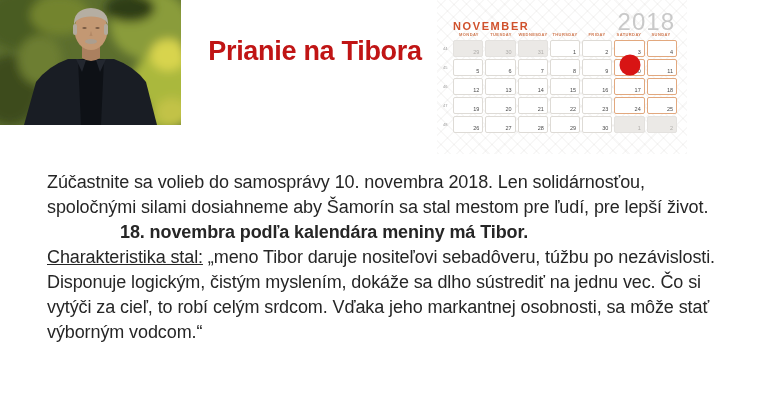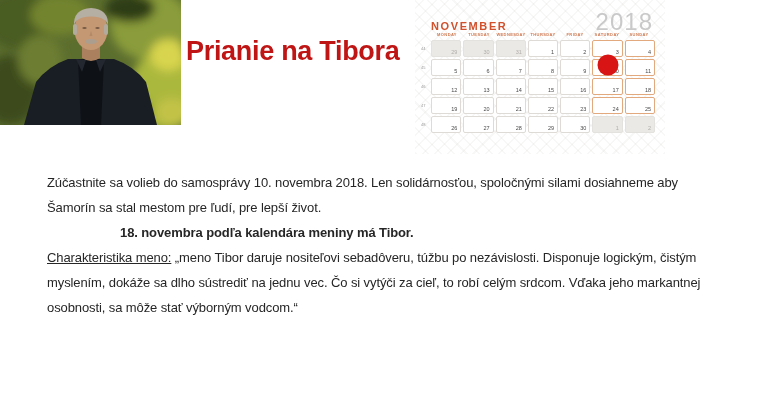--- a/index.html
+++ b/index.html
@@ -7,26 +7,26 @@
     position:relative; width:768px; height:420px; background:#ffffff;
     font-family:"Liberation Sans", sans-serif; overflow:hidden;
   }
 
   
   .photo { position:absolute; left:0; top:0; width:181px; height:125px; overflow:hidden; }
 
   
   .title {
     position:absolute; left:186px; top:36px; width:258px; margin:0;
-    text-align:left; font-size:27px; font-weight:bold;
+    text-align:center; font-size:27px; font-weight:bold;
     color:var(--title-red, #c01515); letter-spacing:-0.3px;
   }
 
   
-  .calendar { position:absolute; left:419px; top:6px; width:236px; height:134px; }
+  .calendar { position:absolute; left:441px; top:6px; width:236px; height:134px; }
   .cal-watermark {
     position:absolute; inset:-6px -10px -14px -4px;
     background:
       repeating-linear-gradient(45deg, rgba(120,110,100,0.05) 0 1.5px, transparent 1.5px 9px),
       repeating-linear-gradient(-45deg, rgba(120,110,100,0.05) 0 1.5px, transparent 1.5px 9px);
   }
   .cal-head { position:relative; display:flex; justify-content:space-between; align-items:baseline; padding:2px 2px 0 12px; height:22px; }
   .cal-month { font-size:11px; font-weight:bold; letter-spacing:1.6px; color:var(--month-orange, #d0512c); }
   .cal-year  { font-size:24px; font-weight:400; letter-spacing:1px; color:var(--year-gray, #c9c9c9); }
   .cal-weekdays { position:relative; display:grid; grid-template-columns:repeat(7,1fr); margin:2px 0 3px 12px; }
@@ -45,21 +45,21 @@
   .cal-cell.out .num { color:#b0aeab; }
   .dot {
     position:absolute; left:50%; top:32%; width:21px; height:21px;
     transform:translate(-50%,-50%); border-radius:50%;
     background:var(--dot-red, #d81414); z-index:5;
   }
 
   
   .body-text {
     position:absolute; left:47px; top:170px; width:668px;
-    font-size:13px; line-height:25px; color:var(--text-color, #262626);
+    font-size:18px; line-height:25px; color:var(--text-color, #262626);
     letter-spacing:-0.1px;
   }
   .body-text p { margin:0; }
   .p-bold { font-weight:bold; }
   .indent-1 { padding-left:73px; }
   .indent-2 { padding-left:55px; margin-top:7px !important; }
   .underline { text-decoration:underline; }
 </style>
 </head>
 <body>
@@ -236,16 +236,16 @@
           <div class="cal-cell we out">
             <span class="num">2</span>
           </div>
         </div>
     </div>
   </div>
 
   <div class="body-text">
     <p>Zúčastnite sa volieb do samosprávy 10. novembra 2018. Len solidárnosťou, spoločnými silami dosiahneme aby Šamorín sa stal mestom pre ľudí, pre lepší život.</p>
     <p class="p-bold indent-1">18. novembra podľa kalendára meniny má Tibor.</p>
-    <p><span class="underline">Charakteristika meno:</span><span> „meno Tibor daruje nositeľovi sebadôveru, túžbu po nezávislosti. Disponuje logickým, čistým myslením, dokáže sa dlho sústrediť na jednu vec. Čo si vytýči za cieľ, to robí celým srdcom. Vďaka jeho markantnej osobnosti, sa môže stať výborným vodcom.“</span></p>
+    <p><span class="underline">Charakteristika stal:</span><span> „meno Tibor daruje nositeľovi sebadôveru, túžbu po nezávislosti. Disponuje logickým, čistým myslením, dokáže sa dlho sústrediť na jednu vec. Čo si vytýči za cieľ, to robí celým srdcom. Vďaka jeho markantnej osobnosti, sa môže stať výborným vodcom.“</span></p>
   </div>
 
 </div>
 
 </body></html>

